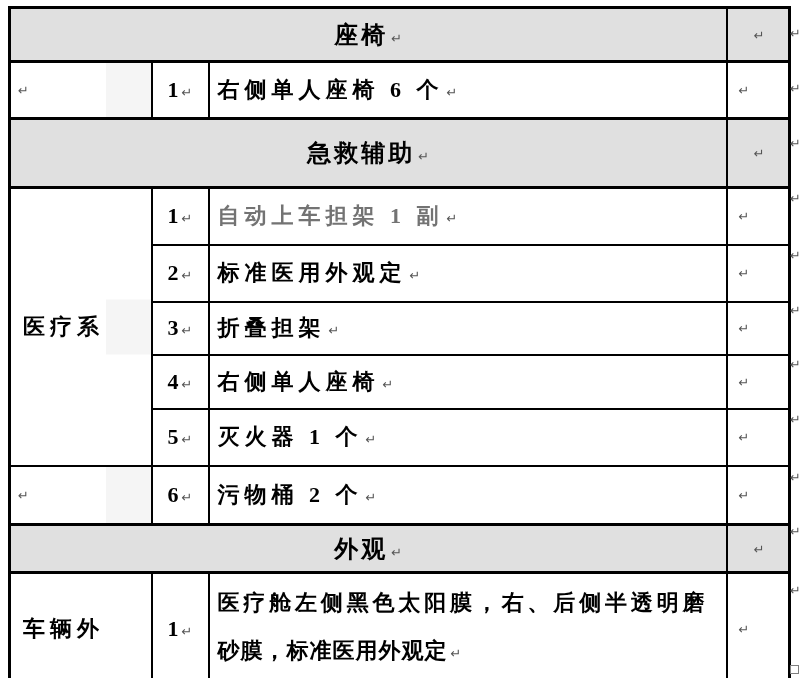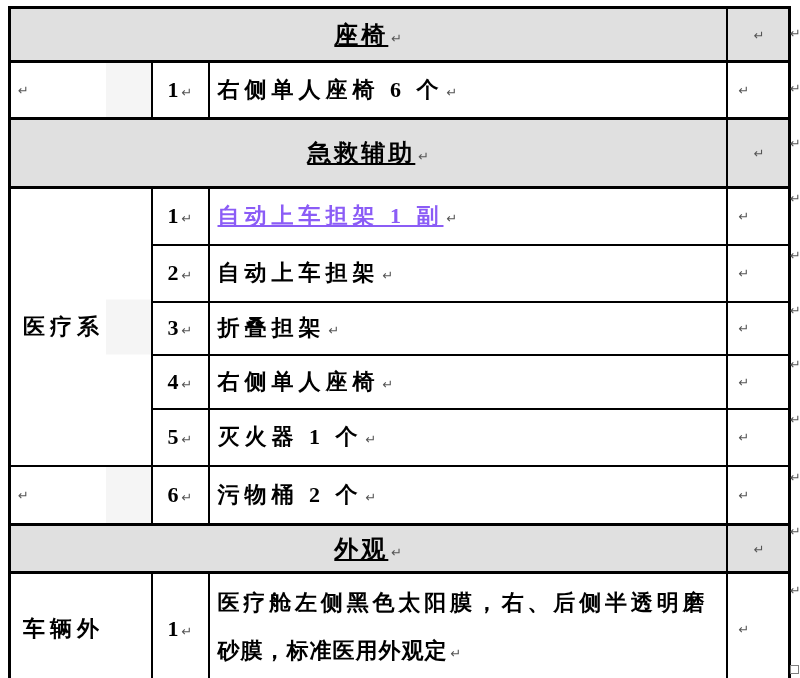--- a/index.html
+++ b/index.html
@@ -15,39 +15,39 @@
     border-collapse:collapse;table-layout:fixed;
     border:3px solid #000;
   }
   td{
     border:2px solid #000;
     vertical-align:middle;
     font-weight:bold;color:#000;overflow:hidden;
   }
   tr.hdr-row td{
     background:#e0e0e0;
-    border-top-width:3px;border-bottom-width:3px;text-decoration:underline;
+    border-top-width:3px;border-bottom-width:3px;
   }
   td.hdr-label{font-size:24px;text-align:center;letter-spacing:3px;}
   td.num-cell{font-size:22px;text-align:center;}
   td.desc-cell{font-size:22px;padding:0 4px 0 8px;letter-spacing:5px;}
   td.group-cell{font-size:22px;padding-left:12px;letter-spacing:5px;position:relative;}
   td.empty-left{position:relative;padding-left:7px;}
   td.end-gray{text-align:center;}
   td.end-white{text-align:left;padding-left:11px;}
 
   td.desc-wrap{font-size:22px;letter-spacing:1px;padding:0 20px 0 8px;line-height:48px;}
   .jline{text-align:justify;text-align-last:justify;}
 
   .pmark{
     font-family:"DejaVu Sans",sans-serif;font-weight:normal;
     font-size:13px;color:#555;letter-spacing:0;
     margin-left:3px;vertical-align:0px;display:inline-block;
   }
-  .red-text{color:#8b5cf6;text-decoration:underline;}
+  .red-text{color:#737373;}
   .celltext{position:relative;z-index:1;}
 
   .strip{
     position:absolute;right:0;top:0;bottom:0;width:45px;
     background:#f5f5f5;z-index:0;
   }
   .strip-mid{
     position:absolute;right:0;top:50%;transform:translateY(-50%);
     height:55px;width:45px;background:#f5f5f5;z-index:0;
   }
@@ -123,21 +123,21 @@
       <td class="end-white">
         <span class="pmark" style="margin-left:0">↵</span>
       </td>
     </tr>
 
     <tr style="height:57px">
       <td class="num-cell">
         <span class="celltext">2</span><span class="pmark">↵</span>
       </td>
       <td class="desc-cell">
-        <span class="celltext">自动上车担架</span><span class="pmark">↵</span>
+        <span class="celltext">标准医用外观定</span><span class="pmark">↵</span>
       </td>
       <td class="end-white">
         <span class="pmark" style="margin-left:0">↵</span>
       </td>
     </tr>
 
     <tr style="height:53px">
       <td class="num-cell">
         <span class="celltext">3</span><span class="pmark">↵</span>
       </td>

